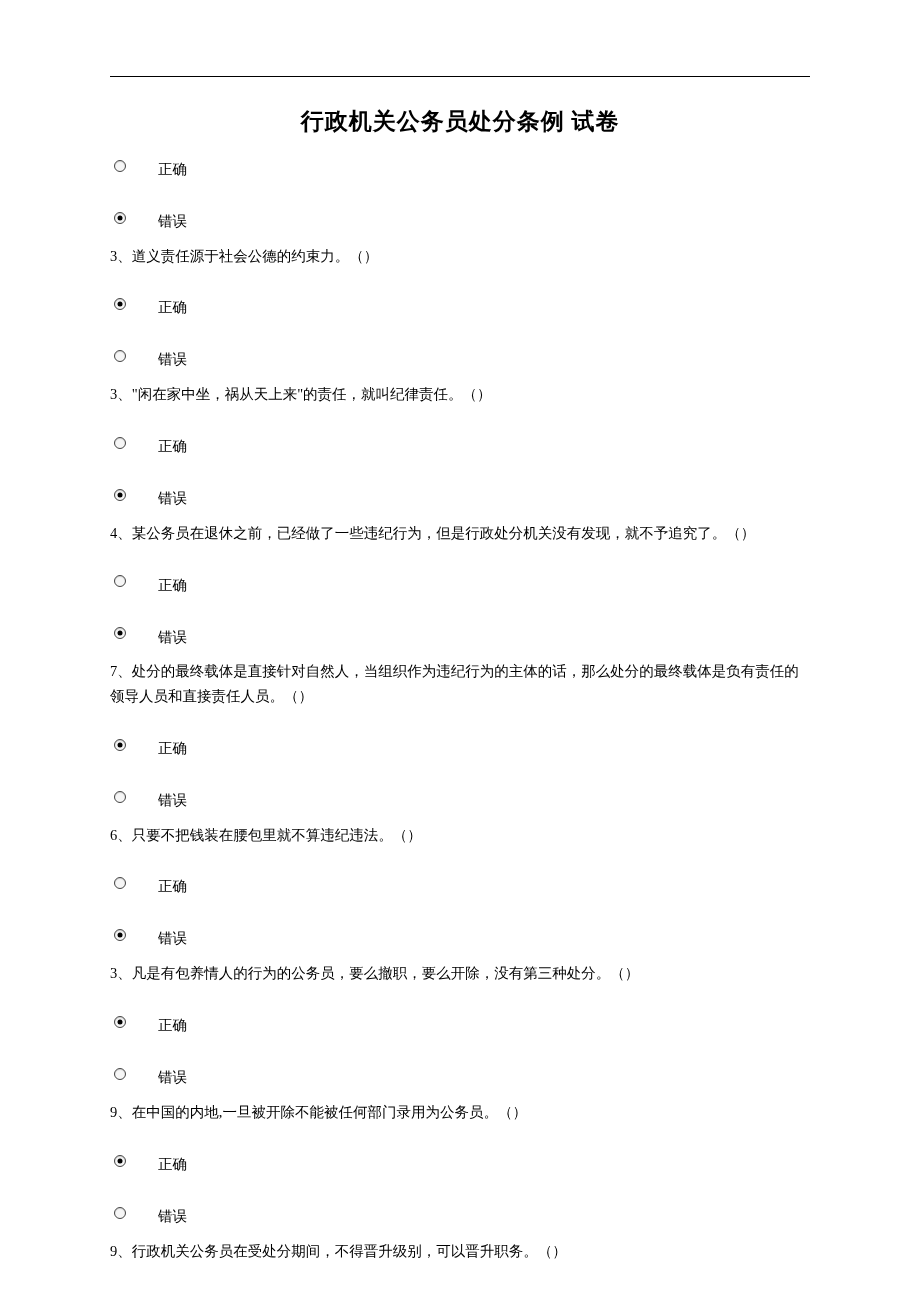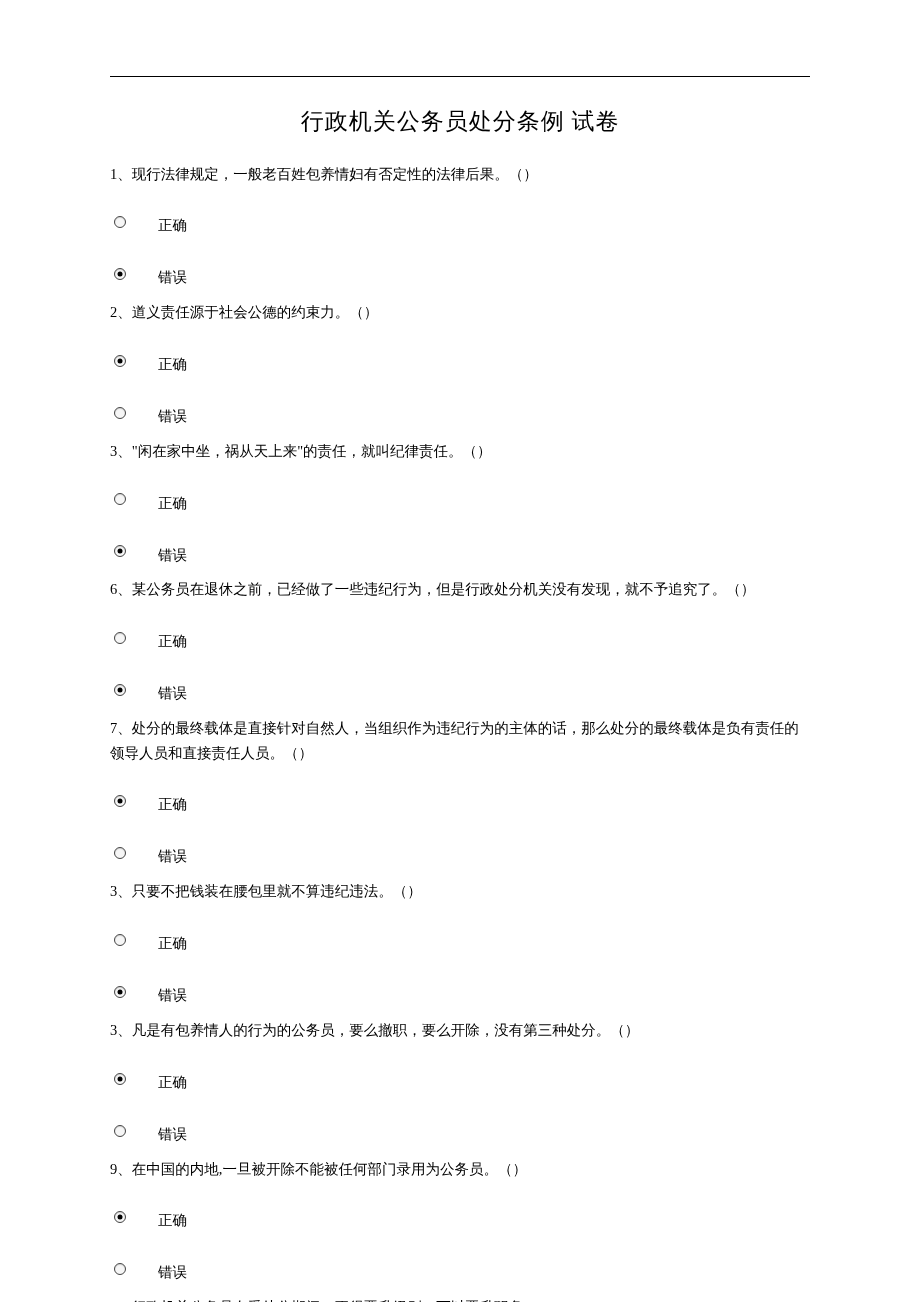--- a/index.html
+++ b/index.html
@@ -13,22 +13,21 @@
       line-height: 1.5;
     }
     .hr {
       border: none;
       border-top: 1px solid #000;
       margin-bottom: 28px;
     }
     .title {
       text-align: center;
       font-size: 23px;
-      font-weight: normal;
-      margin-bottom: 22px;
+      font-weight: bold;
       letter-spacing: 1px;
     }
     .question {
       margin-bottom: 10px;
       line-height: 1.7;
     }
     .option-row {
       display: flex;
       align-items: center;
       height: 52px;
@@ -66,34 +65,33 @@
     }
   </style>
 </head>
 <body>
 
 <hr class="hr">
 
 <div class="title">行政机关公务员处分条例 试卷</div>
 
 <div id="questions-container">
-    <div class="question">1、现行法律规定，一般老百姓包养情妇有否定性的法律后果。（）</div>
     <div class="option-row">
       <div class="radio-wrap">
         <div class="radio"></div>
       </div>
       <div class="option-label">正确</div>
     </div>
     <div class="option-row">
       <div class="radio-wrap">
         <div class="radio checked"></div>
       </div>
       <div class="option-label">错误</div>
     </div>
-    <div class="question">2、道义责任源于社会公德的约束力。（）</div>
+    <div class="question">3、道义责任源于社会公德的约束力。（）</div>
     <div class="option-row">
       <div class="radio-wrap">
         <div class="radio checked"></div>
       </div>
       <div class="option-label">正确</div>
     </div>
     <div class="option-row">
       <div class="radio-wrap">
         <div class="radio"></div>
       </div>
@@ -105,21 +103,21 @@
         <div class="radio"></div>
       </div>
       <div class="option-label">正确</div>
     </div>
     <div class="option-row">
       <div class="radio-wrap">
         <div class="radio checked"></div>
       </div>
       <div class="option-label">错误</div>
     </div>
-    <div class="question">6、某公务员在退休之前，已经做了一些违纪行为，但是行政处分机关没有发现，就不予追究了。（）</div>
+    <div class="question">4、某公务员在退休之前，已经做了一些违纪行为，但是行政处分机关没有发现，就不予追究了。（）</div>
     <div class="option-row">
       <div class="radio-wrap">
         <div class="radio"></div>
       </div>
       <div class="option-label">正确</div>
     </div>
     <div class="option-row">
       <div class="radio-wrap">
         <div class="radio checked"></div>
       </div>
@@ -131,21 +129,21 @@
         <div class="radio checked"></div>
       </div>
       <div class="option-label">正确</div>
     </div>
     <div class="option-row">
       <div class="radio-wrap">
         <div class="radio"></div>
       </div>
       <div class="option-label">错误</div>
     </div>
-    <div class="question">3、只要不把钱装在腰包里就不算违纪违法。（）</div>
+    <div class="question">6、只要不把钱装在腰包里就不算违纪违法。（）</div>
     <div class="option-row">
       <div class="radio-wrap">
         <div class="radio"></div>
       </div>
       <div class="option-label">正确</div>
     </div>
     <div class="option-row">
       <div class="radio-wrap">
         <div class="radio checked"></div>
       </div>

